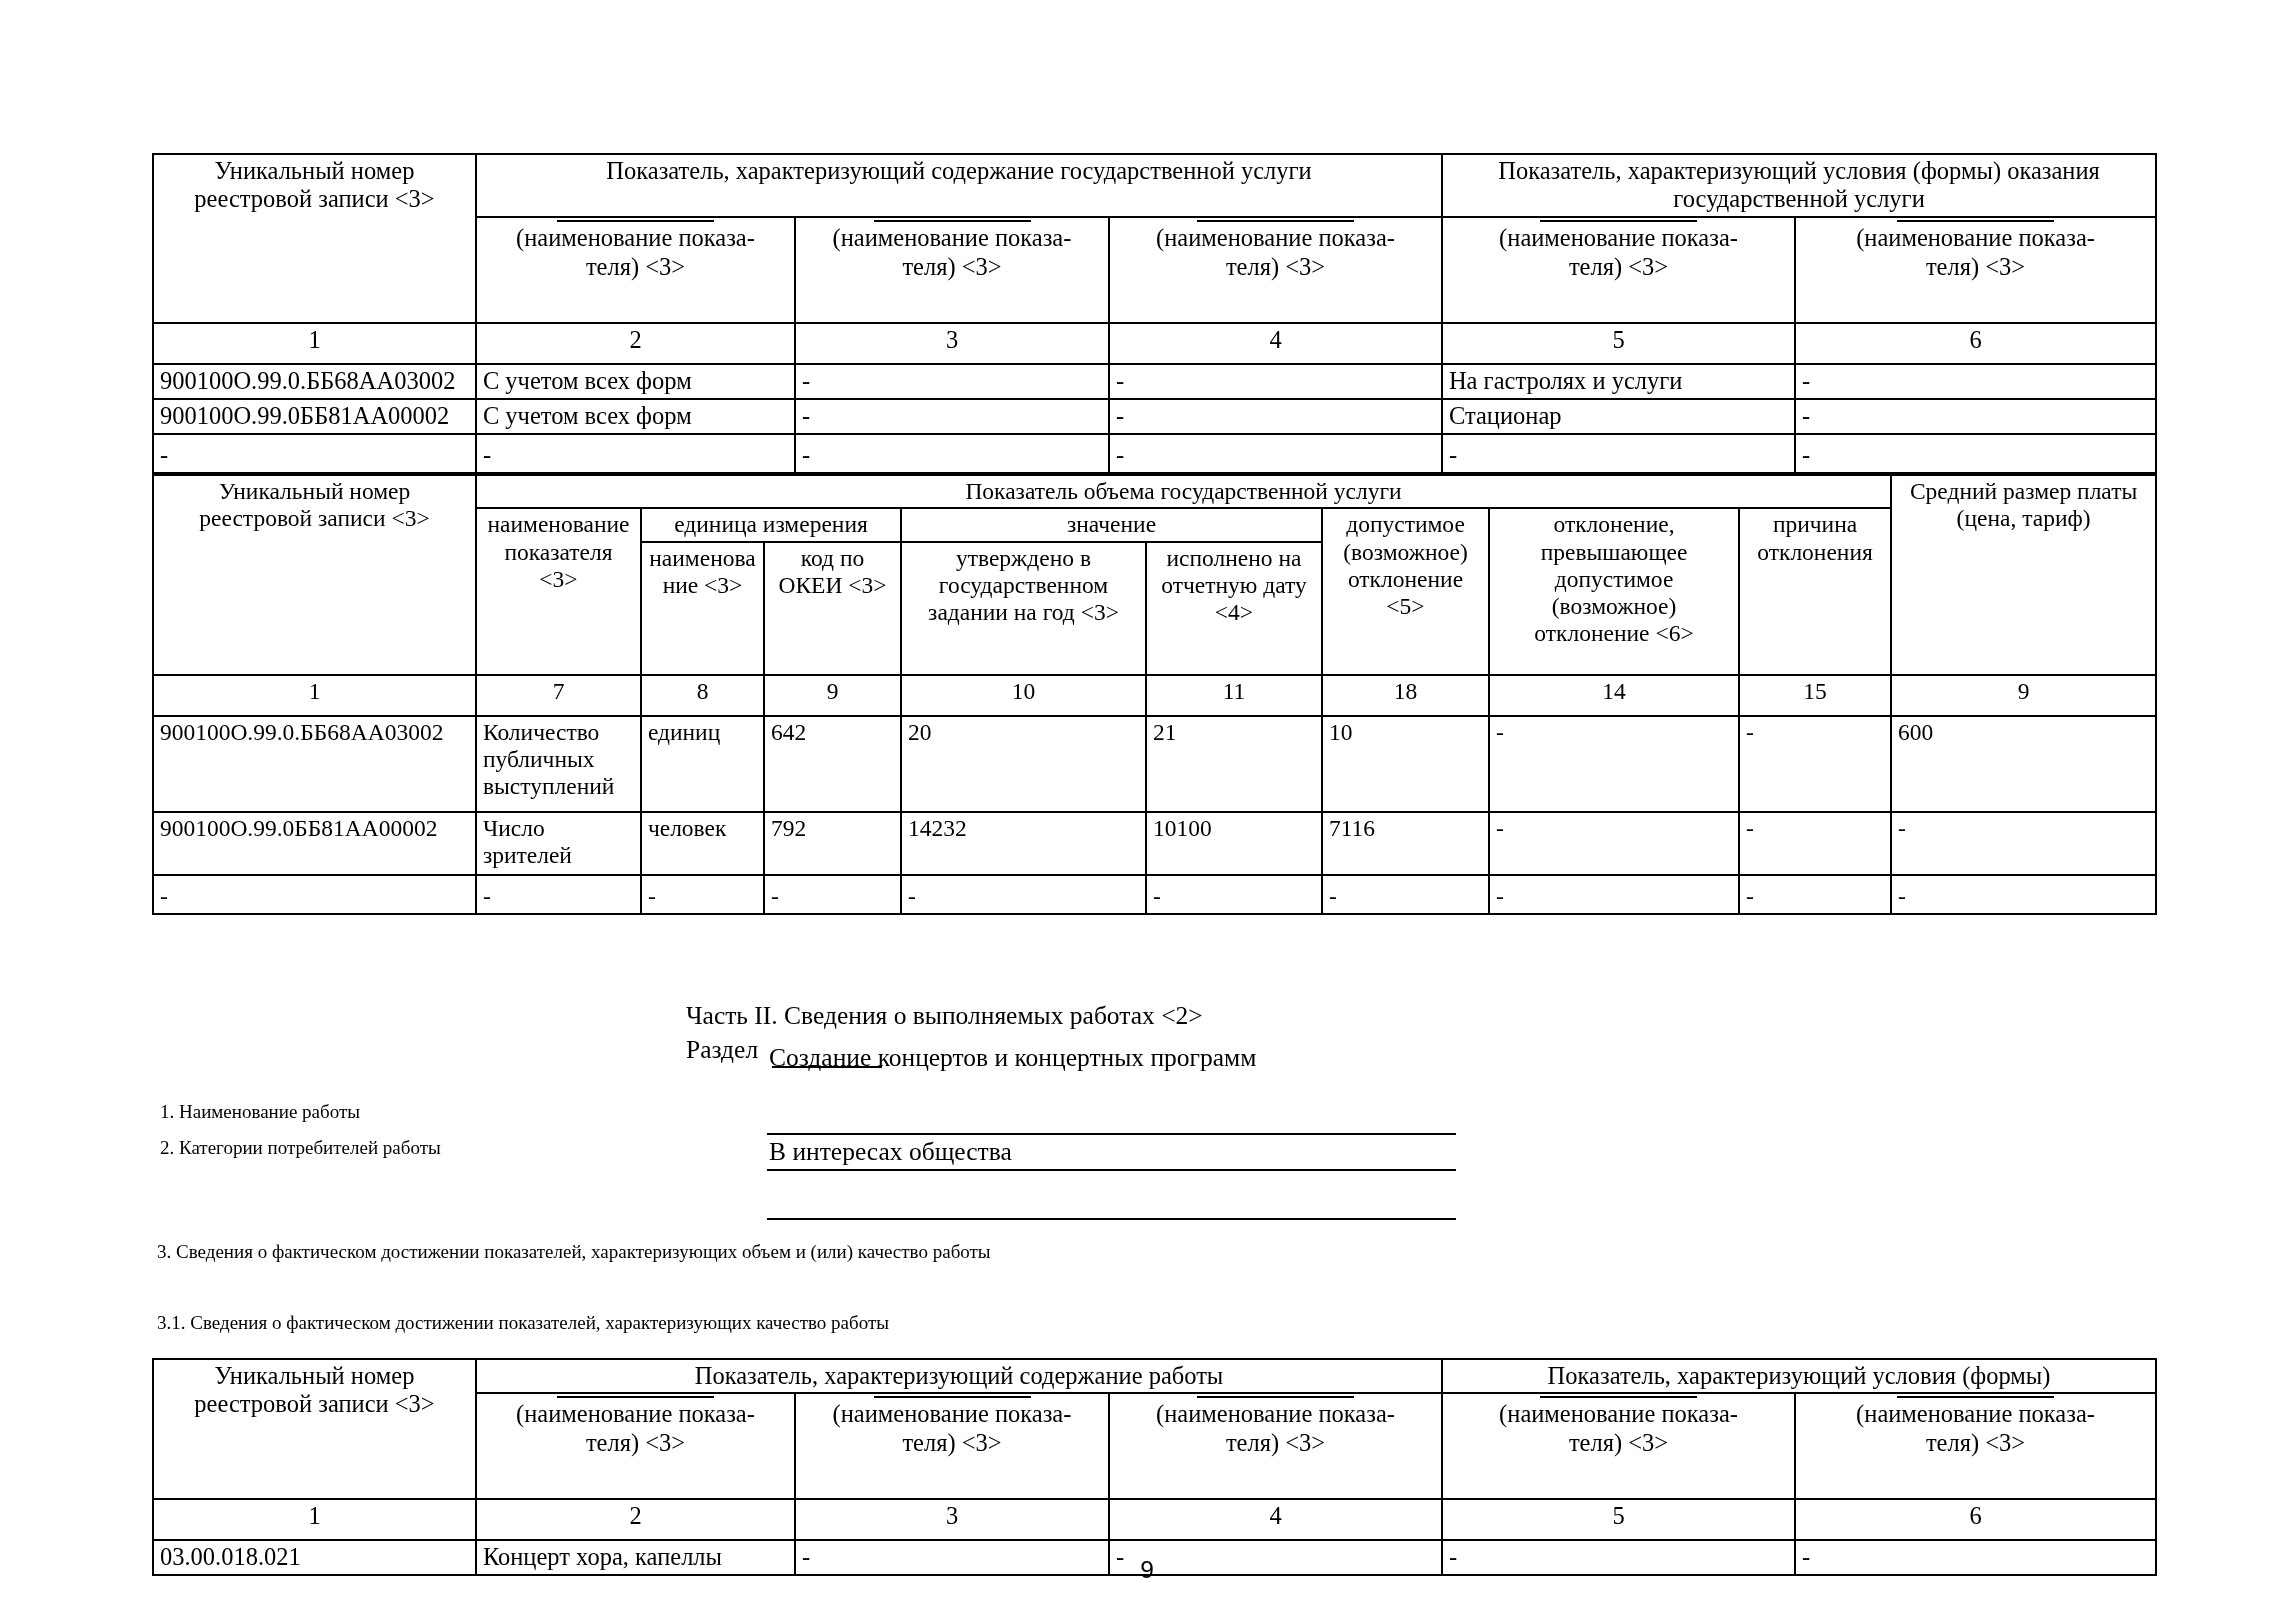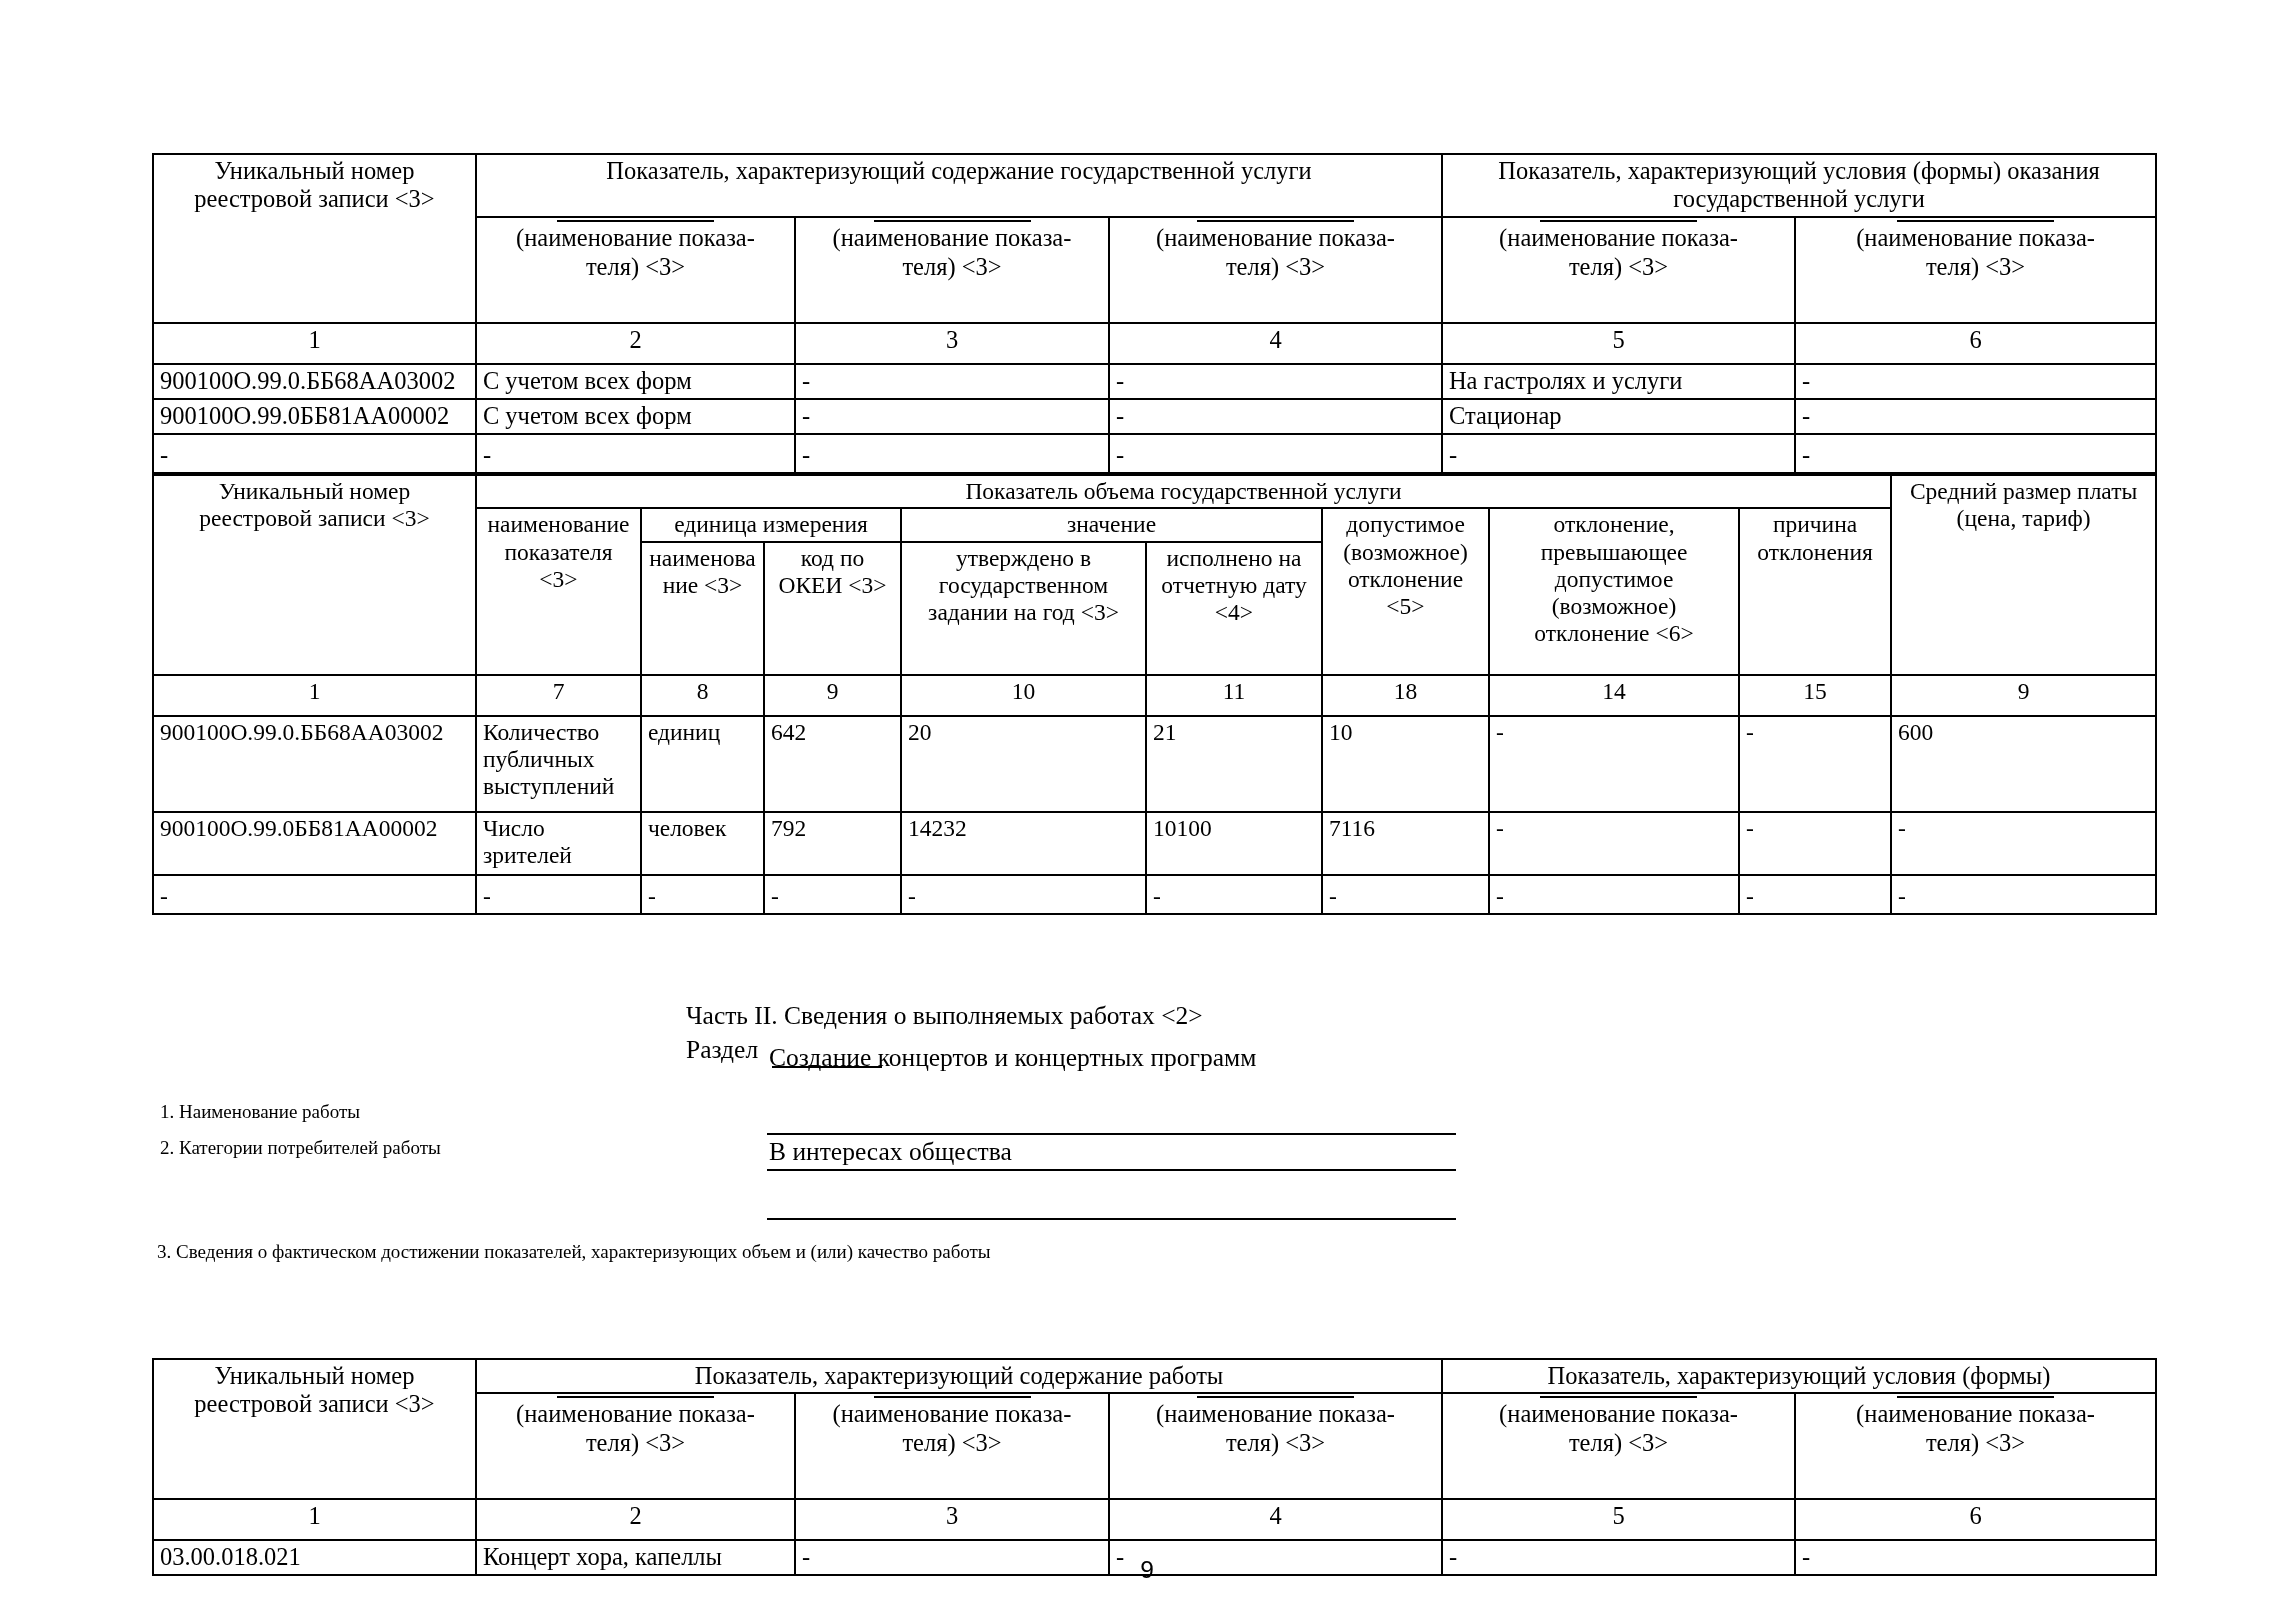--- a/index.html
+++ b/index.html
@@ -283,20 +283,21 @@
 
   <div class="val-on-line" style="left:769px; top:1043px;">Создание концертов и концертных программ</div>
   <div class="fill-line" style="left:767px; top:1133px; width:689px;"></div>
 
   <div class="val-on-line" style="left:769px; top:1137px;">В интересах общества</div>
   <div class="fill-line" style="left:767px; top:1169px; width:689px;"></div>
 
   <div class="fill-line" style="left:767px; top:1218px; width:689px;"></div>
 
   <div class="txt" style="left:157px; top:1241px;">3. Сведения о фактическом достижении показателей, характеризующих объем и (или) качество работы</div>
+  <div class="txt" style="left:157px; top:1312px;">3.1. Сведения о фактическом достижении показателей, характеризующих качество работы</div>
 
   <table class="doc" style="left:152px; top:1358px; width:2002px;">
     <colgroup>
       <col style="width:323px">
       <col style="width:319px">
       <col style="width:314px">
       <col style="width:333px">
       <col style="width:353px">
       <col style="width:361px">
     </colgroup>

